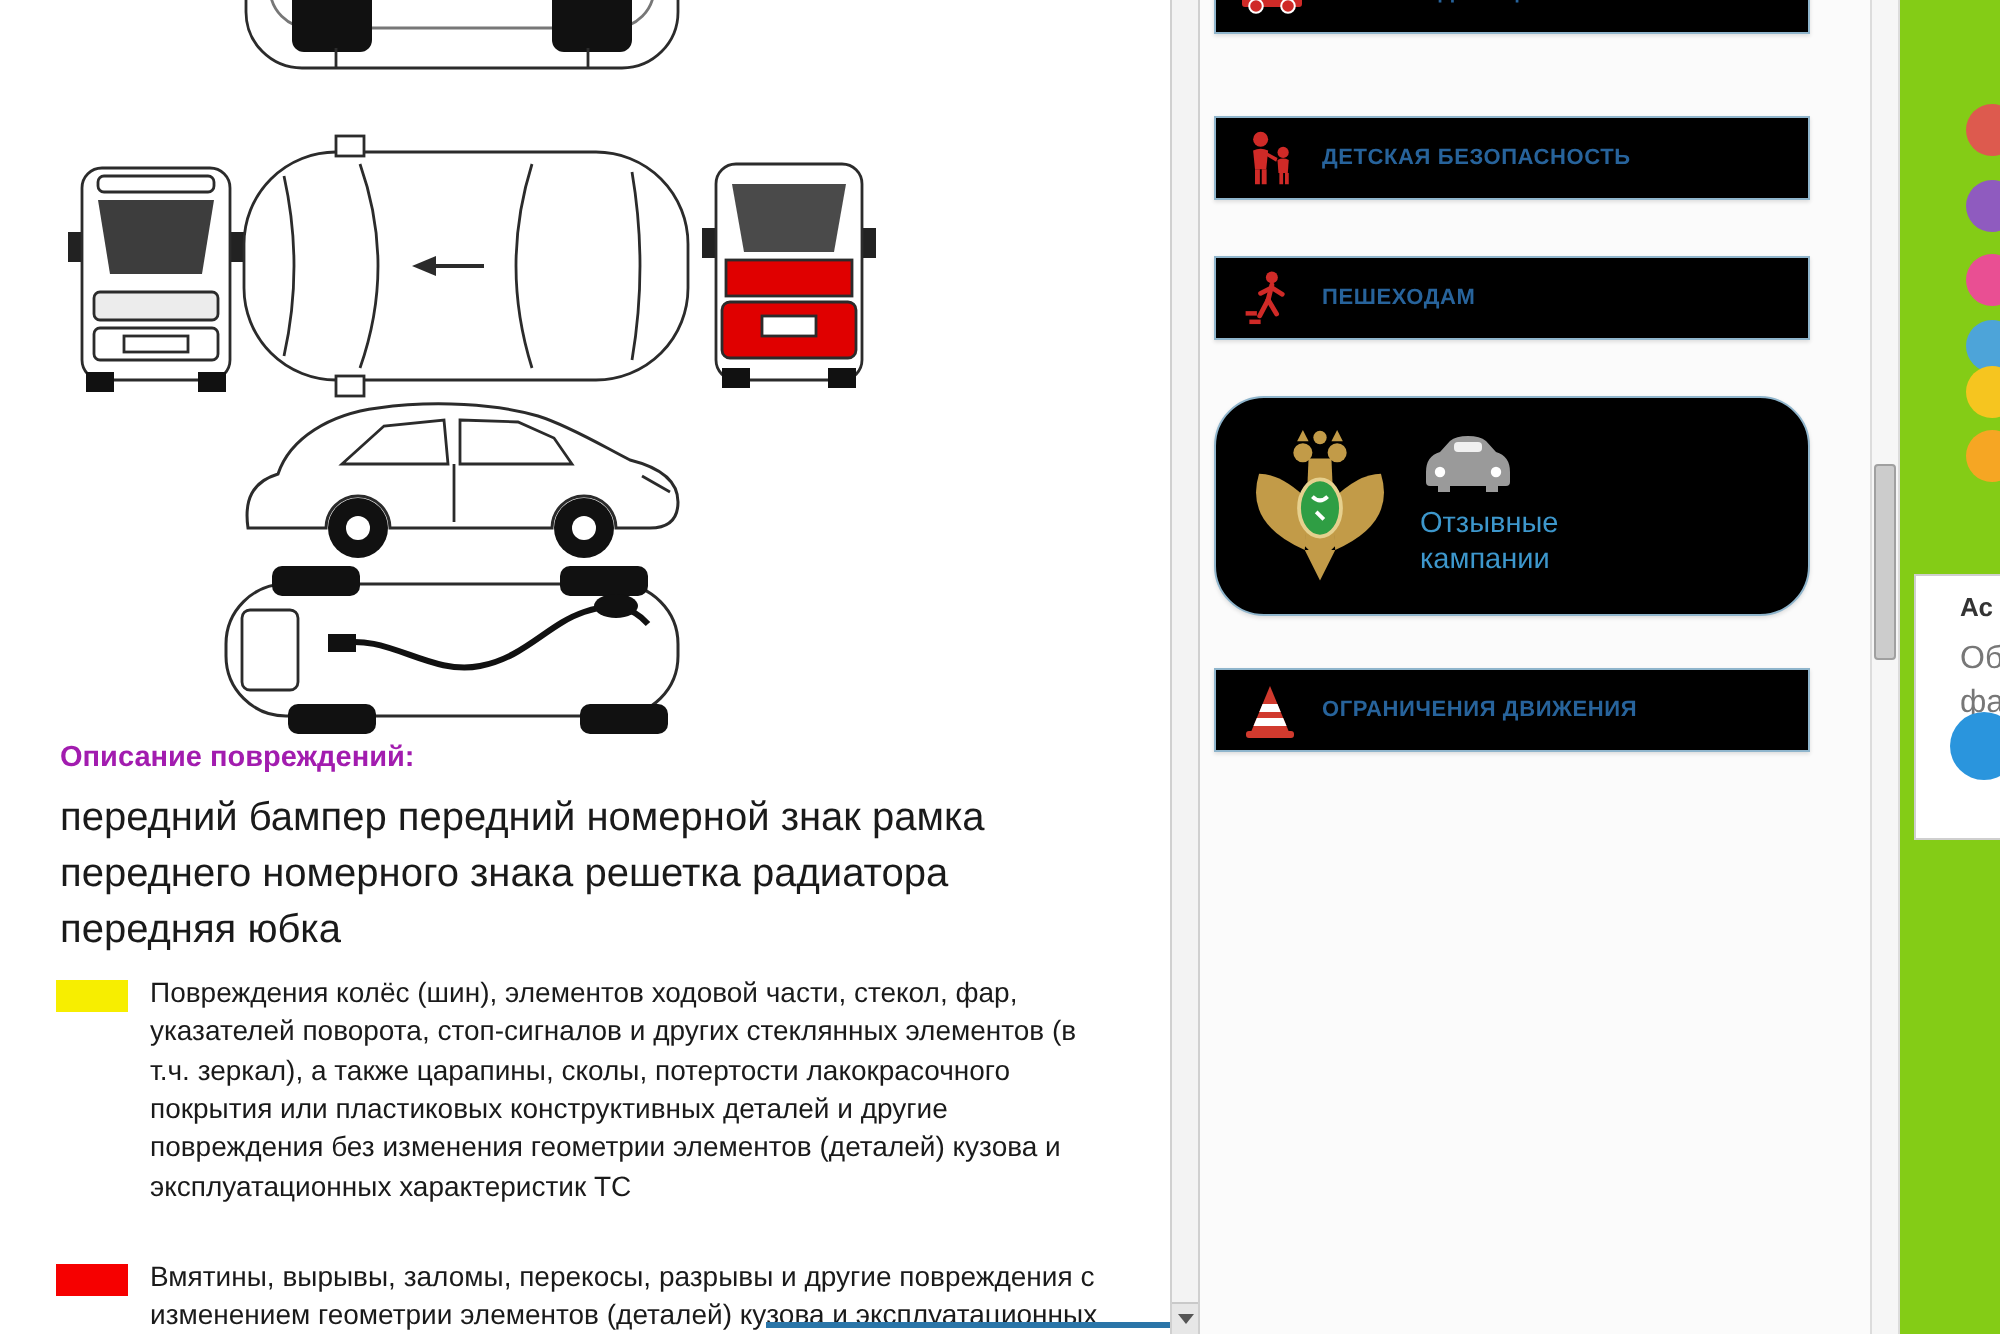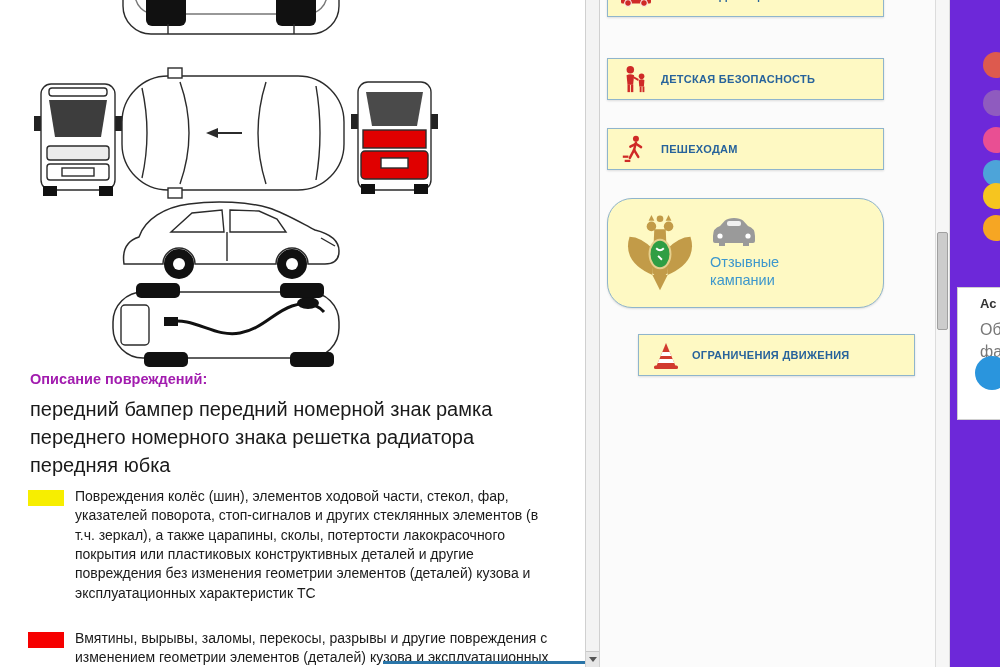--- a/index.html
+++ b/index.html
@@ -24,39 +24,39 @@
   .xmark .bar.a { transform:rotate(38deg); }
   .xmark .bar.b { transform:rotate(-38deg); }
   .partial-sliver { position:absolute; left:383px; top:661px; width:203px; height:6px; background:#fff; border-top:3px solid #2a75a8; }
   
   .inner-scrollbar { position:absolute; left:585px; top:0; width:15px; height:667px; background:#f3f3f3; border-left:1px solid #d0d0d0; border-right:1px solid #d0d0d0; }
   .inner-scrollbar .down-btn { position:absolute; left:0; bottom:0; width:13px; height:16px; background:#e7e7e7; border-top:1px solid #c9c9c9; display:flex; align-items:center; justify-content:center; }
   .tri-down { width:0; height:0; border-left:4px solid transparent; border-right:4px solid transparent; border-top:5px solid #555; }
   
   .sidebar { position:absolute; left:600px; top:0; width:335px; height:667px; background:#fbfbfb; }
   .side-btn, .side-card {
-    position:absolute; left:7px; width:277px; background:#fef9c3;
+    position:absolute; left:7px; width:298px; background:#000000;
     border:1px solid #8fb5cc; box-shadow:0 1px 2px rgba(0,0,0,.12);
   }
   .side-btn { height:42px; display:flex; align-items:center; cursor:pointer; }
   .side-btn .ico { margin-left:11px; flex:0 0 32px; display:flex; justify-content:center; }
   .side-btn .lbl { margin-left:10px; font-size:11px; font-weight:bold; letter-spacing:.3px; color:#27639b; }
   .btn-1 { top:-25px; }
   .btn-2 { top:58px; }
   .btn-3 { top:128px;text-align:center; }
-  .btn-5 { top:334px;margin-left:31px; }
+  .btn-5 { top:334px; }
   .side-card { top:198px; height:110px; cursor:pointer;border-radius:25px; }
   .side-card .emblem { position:absolute; left:12px; top:12px; }
   .side-card .gray-car { position:absolute; left:100px; top:17px; }
   .side-card .card-lbl { position:absolute; left:102px; top:54px; width:100px; font-size:14.5px; line-height:1.25; color:#3d97cc; }
   
   .page-scrollbar { position:absolute; left:935px; top:0; width:15px; height:667px; background:#f6f6f6; border-left:1px solid #dcdcdc; border-right:1px solid #dcdcdc; }
   .page-scrollbar .thumb { position:absolute; left:1px; top:232px; width:11px; height:98px; background:#cccccc; border:1px solid #a0a0a0; border-radius:2px; }
   
-  .right-panel { position:absolute; left:950px; top:0; width:50px; height:667px; background:#6d28d9; }
+  .right-panel { position:absolute; left:950px; top:0; width:50px; height:667px; background:#84cc16; }
   .share-icon { position:absolute; left:33px; width:26px; height:26px; border-radius:50%; cursor:pointer; }
   .side-widget-card { position:absolute; left:7px; top:287px; width:50px; height:133px; background:#fff; border:1px solid #cfcfcf; }
   .side-widget-card .t { position:absolute; left:22px; top:8px; font-size:13px; font-weight:bold; color:#333; white-space:nowrap; }
   .side-widget-card .l1 { position:absolute; left:22px; top:33px; font-size:16px; color:#777; white-space:nowrap; }
   .side-widget-card .l2 { position:absolute; left:22px; top:55px; font-size:16px; color:#777; white-space:nowrap; }
   .fab { position:absolute; left:25px; top:356px; width:34px; height:34px; border-radius:50%; background:#2a95dd; z-index:3; cursor:pointer; }
 </style>
 </head>
 <body>
 

